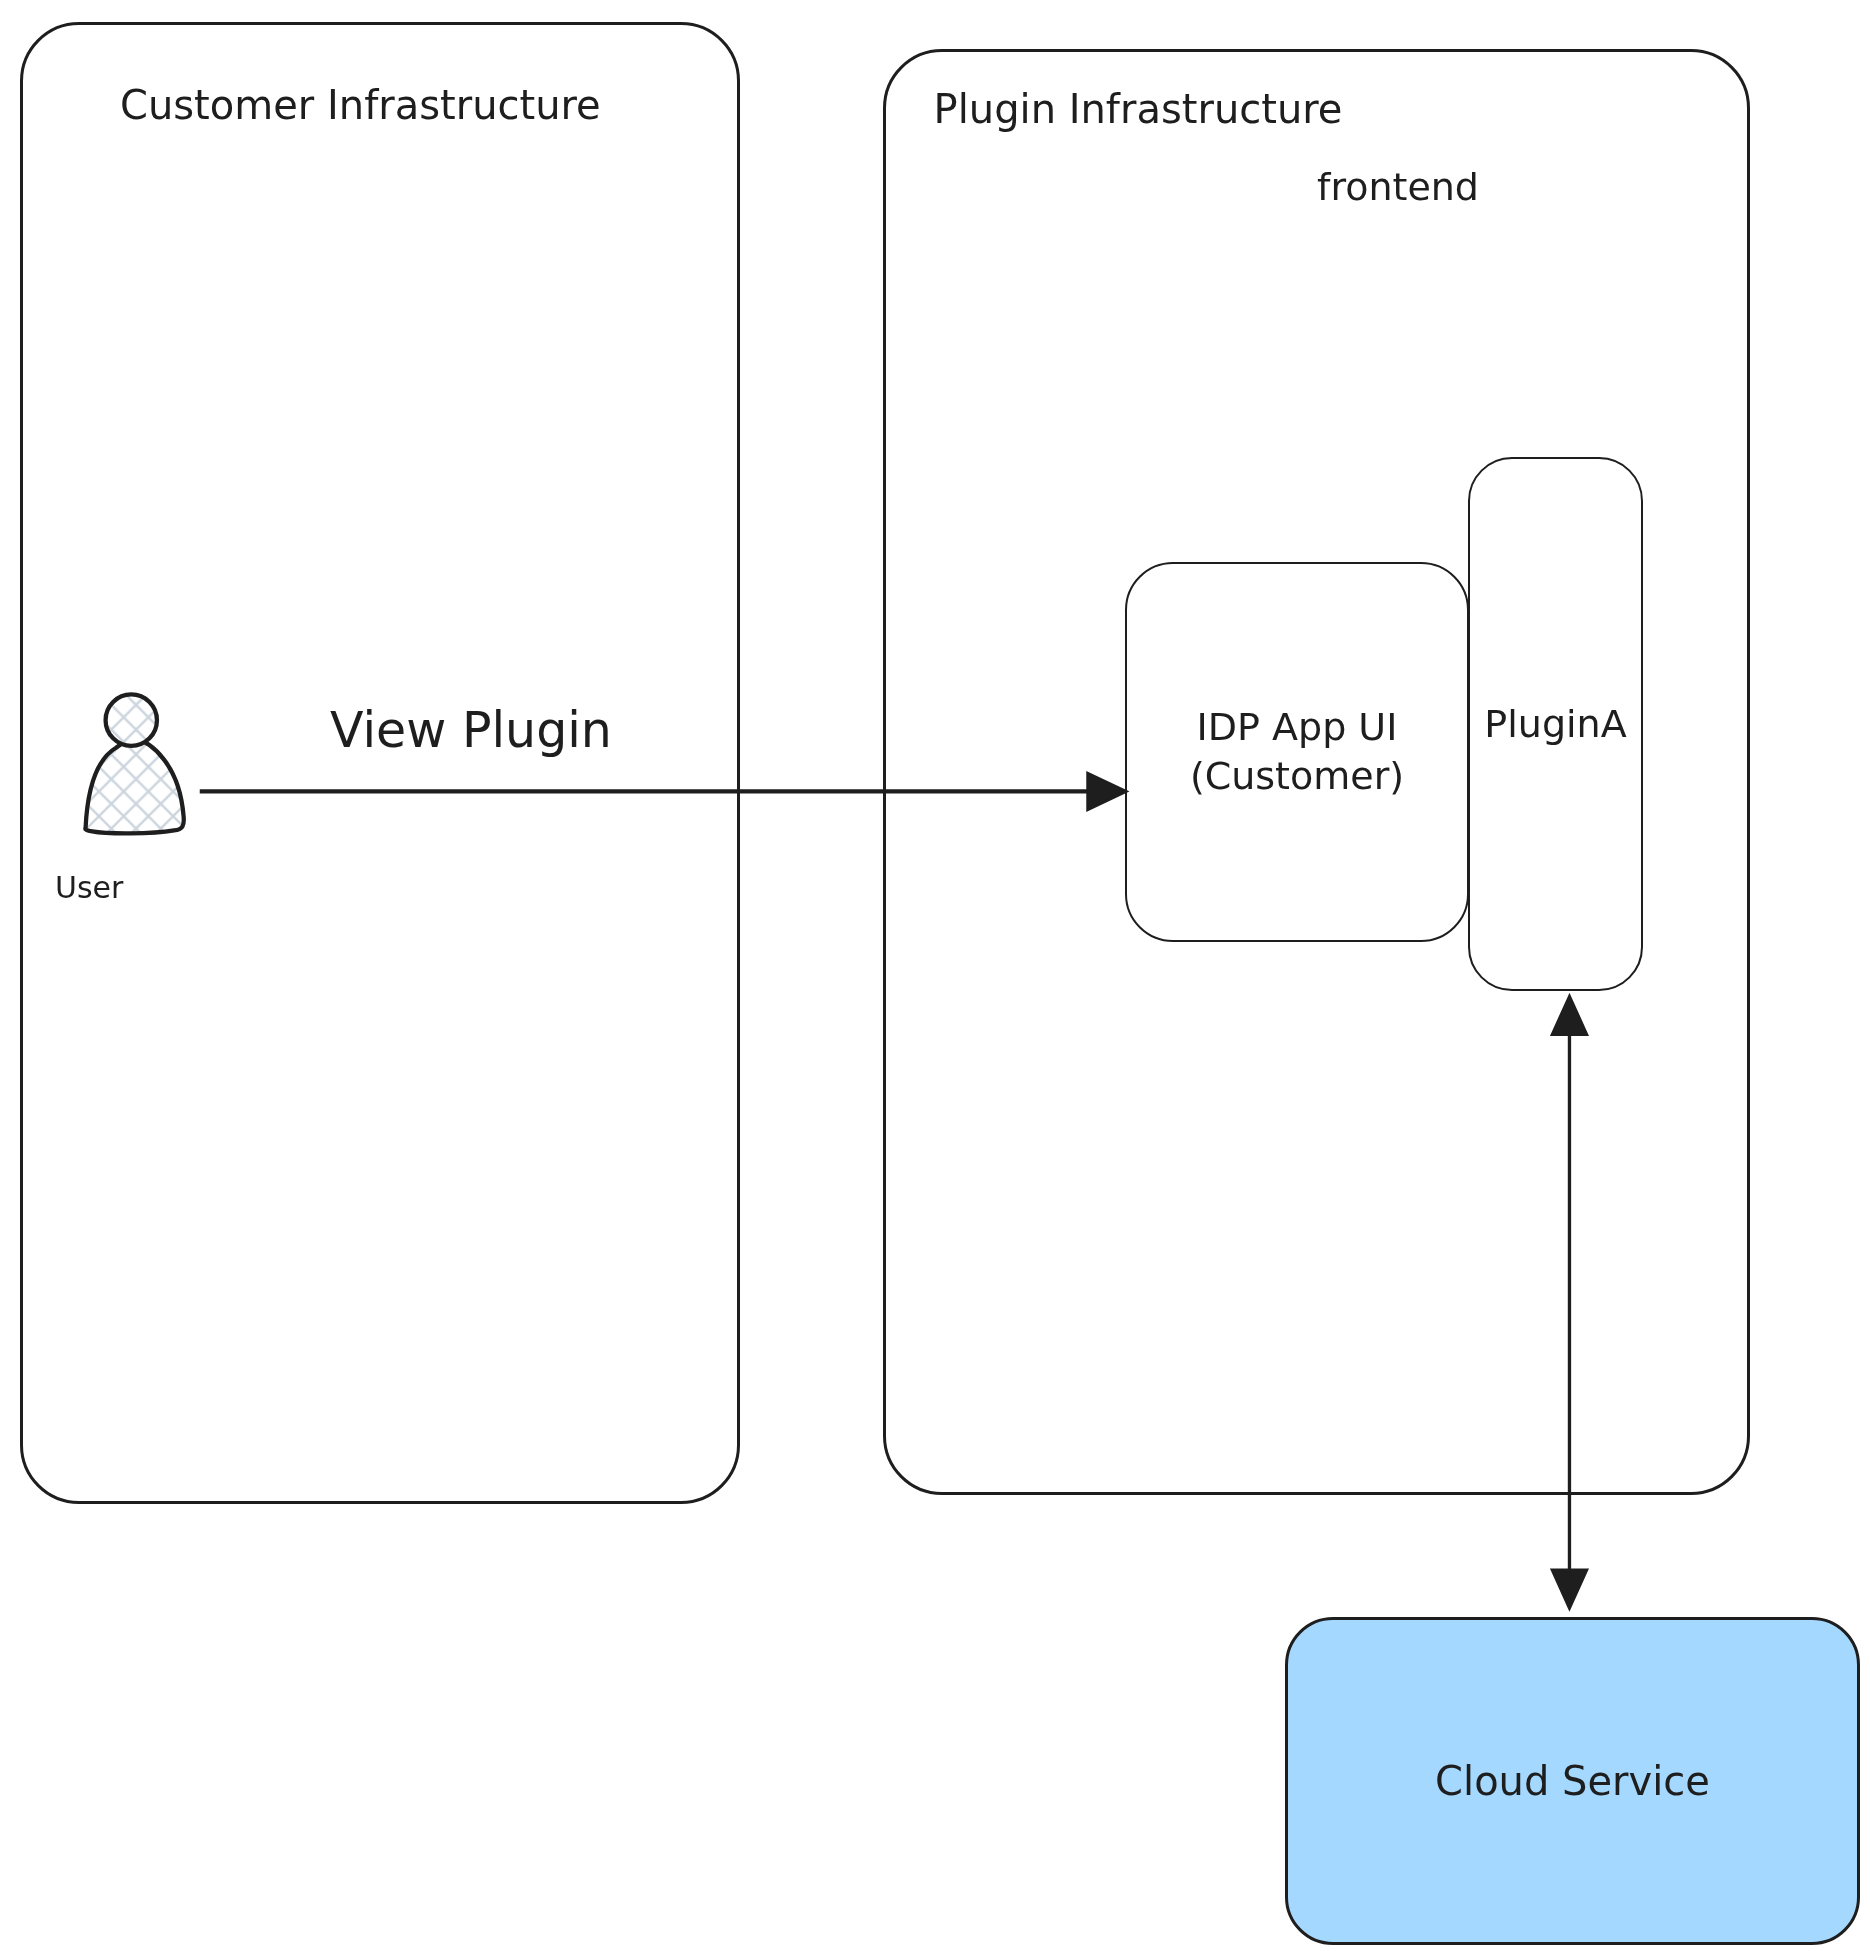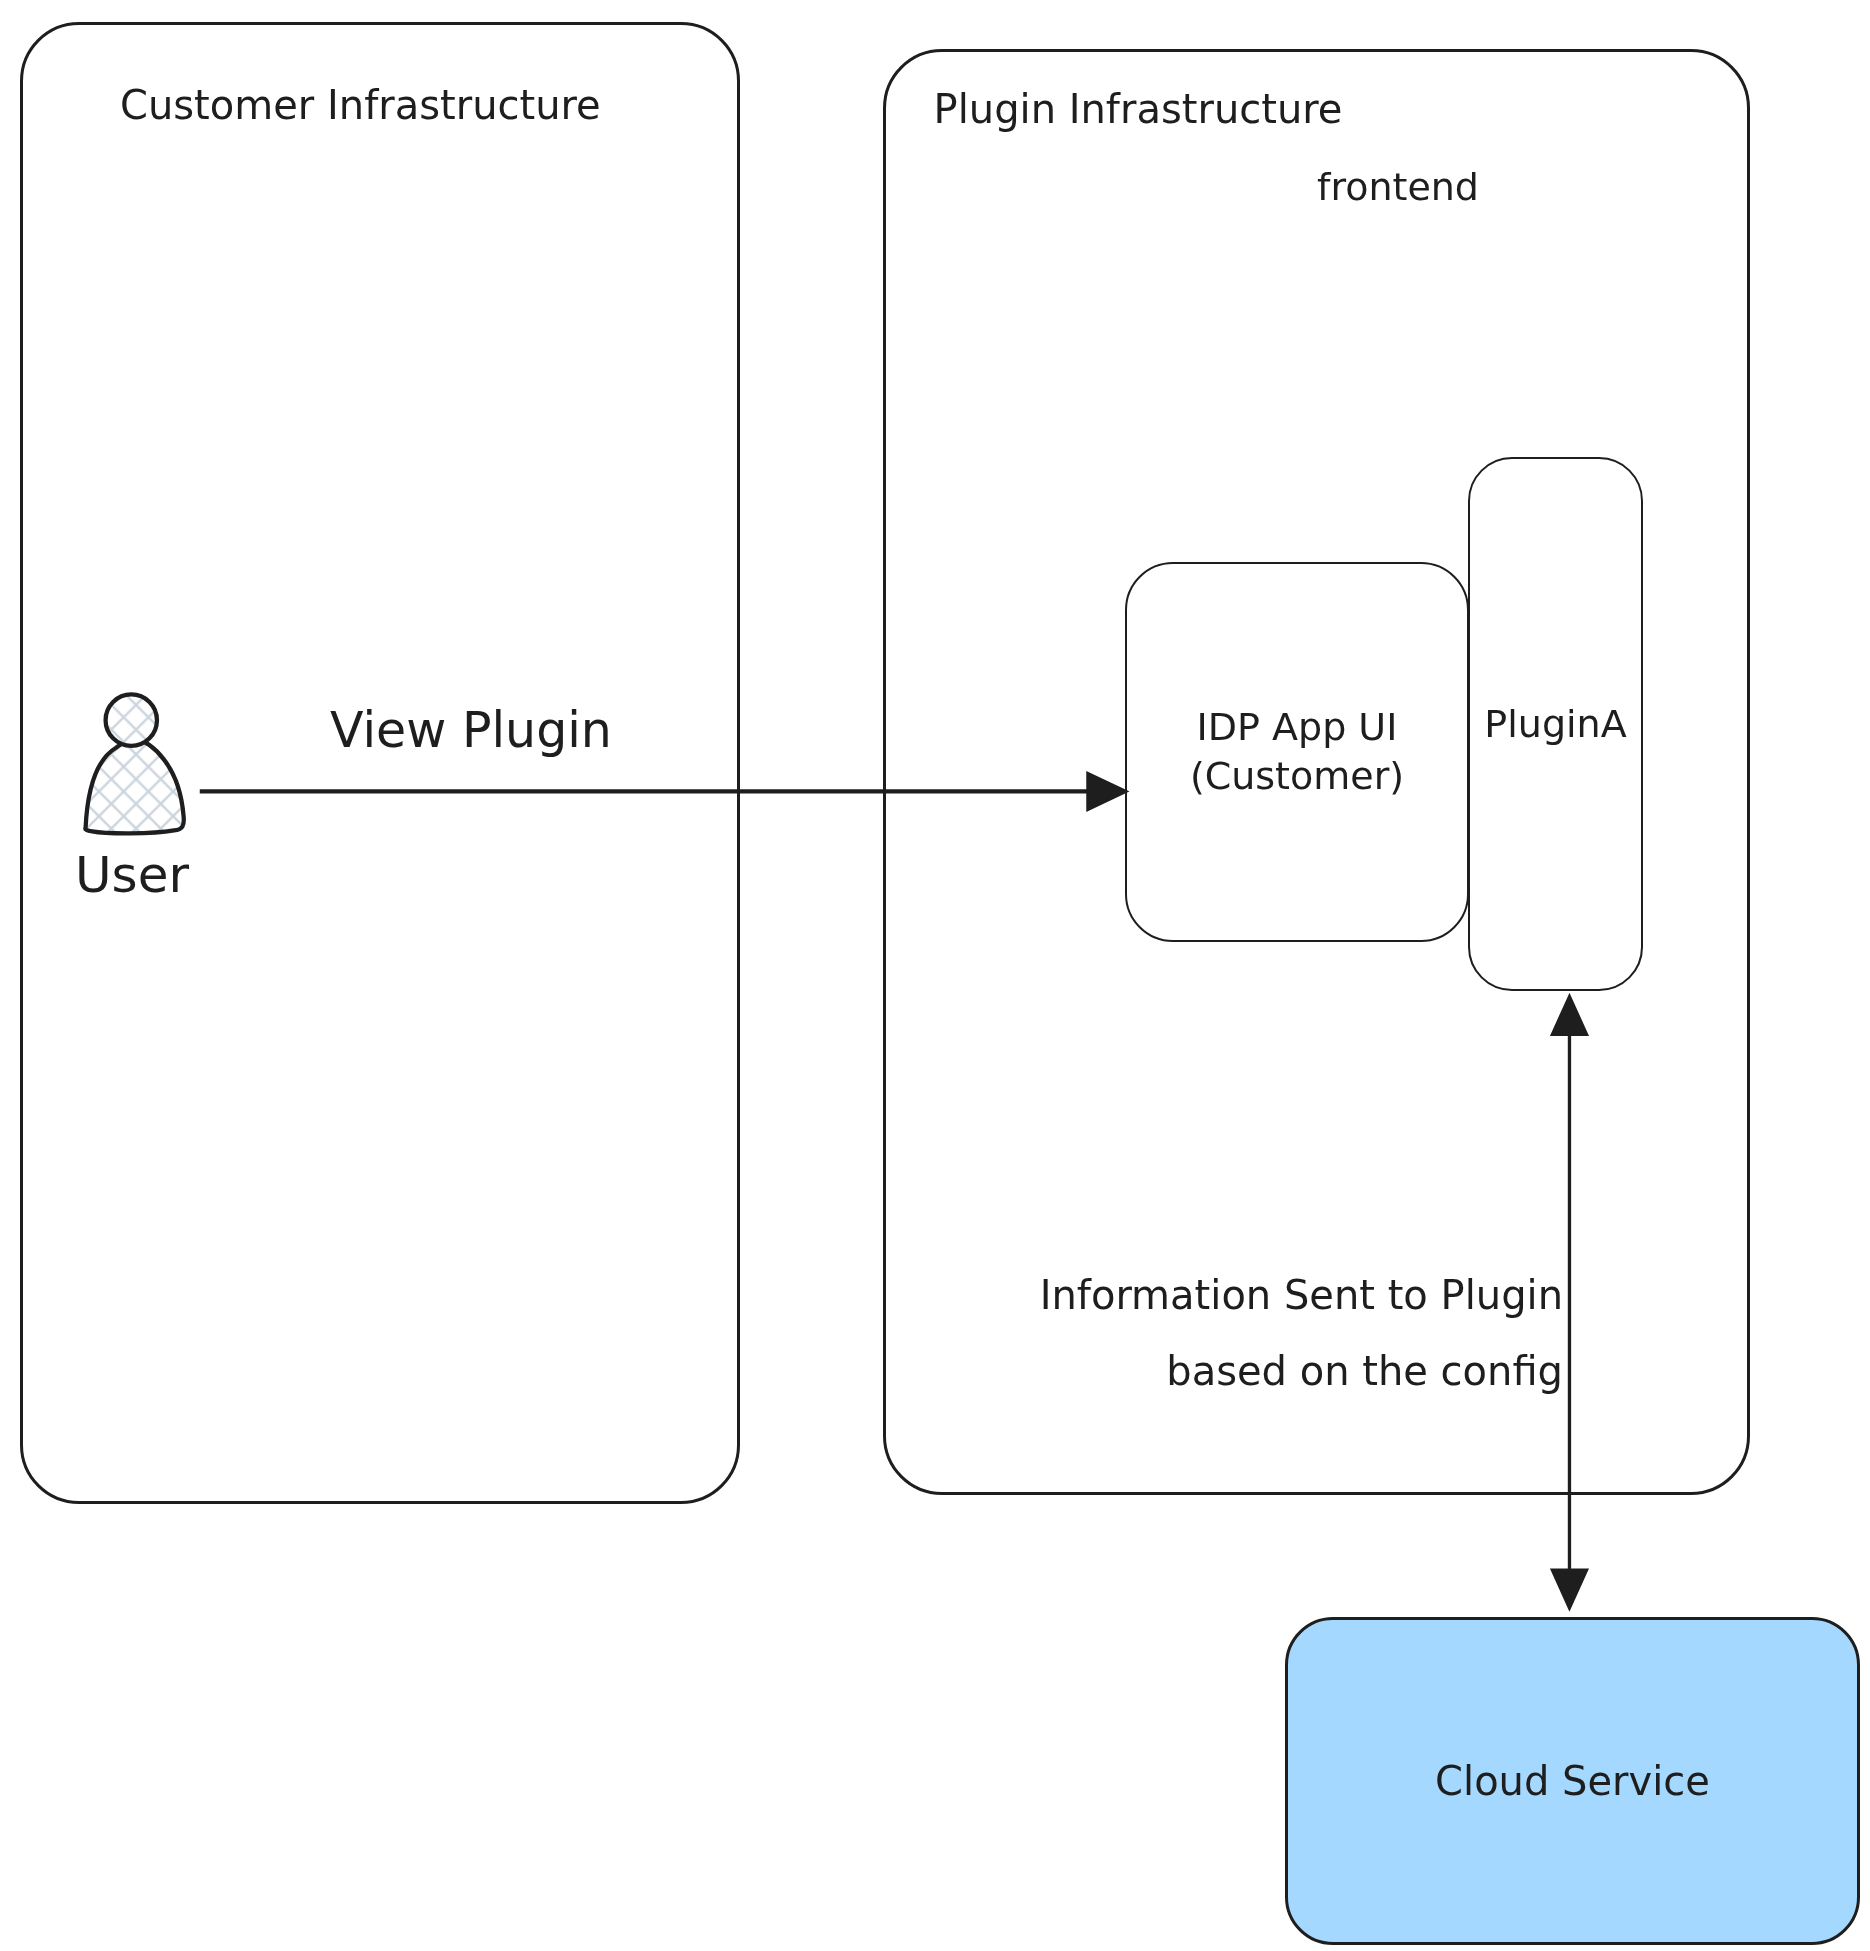--- a/index.html
+++ b/index.html
@@ -73,22 +73,22 @@
   }
   .frontend-label {
     left: 1265px; top: 165px; width: 266px;
     text-align: center; font-size: 38px;
   }
   .view-plugin-label {
     left: 314px; top: 702px; width: 314px;
     text-align: center; font-size: 49px; font-weight: normal;
   }
   .user-label {
-    left: 55px; top: 846px; width: 154px;
-    text-align: center; font-size: 50px;
+    left: 55px; top: 870px; width: 154px;
+    text-align: left; font-size: 30px;
   }
   .info-label {
     left: 954px; top: 1257px; width: 609px;
     text-align: right; font-size: 40px; line-height: 1.9;
     white-space: normal;
   }
   .overlay-svg {
     position: absolute;
     left: 0; top: 0; width: 1871px; height: 1952px;
     z-index: 5;
@@ -116,24 +116,20 @@
 
   <div class="box plugin-box">
     <div>PluginA</div>
   </div>
 
   <div class="label customer-title">Customer Infrastructure</div>
   <div class="label harness-title">Plugin Infrastructure</div>
   <div class="label frontend-label">frontend</div>
   <div class="label view-plugin-label">View Plugin</div>
   <div class="label user-label">User</div>
-  <div class="label info-label">
-    <div>Information Sent to Plugin</div>
-    <div>based on the config</div>
-  </div>
 
   <svg class="overlay-svg" viewBox="0 0 1967 2052" xmlns="http://www.w3.org/2000/svg">
     <defs>
       <pattern id="xhatch" width="26" height="26" patternUnits="userSpaceOnUse">
         <rect width="26" height="26" fill="#ffffff"></rect>
         <path d="M0 0 L26 26 M26 0 L0 26" stroke="var(--hatch)" stroke-width="2.5" fill="none"></path>
       </pattern>
     </defs>
 
     <g stroke="var(--stroke)" stroke-width="4.5">

